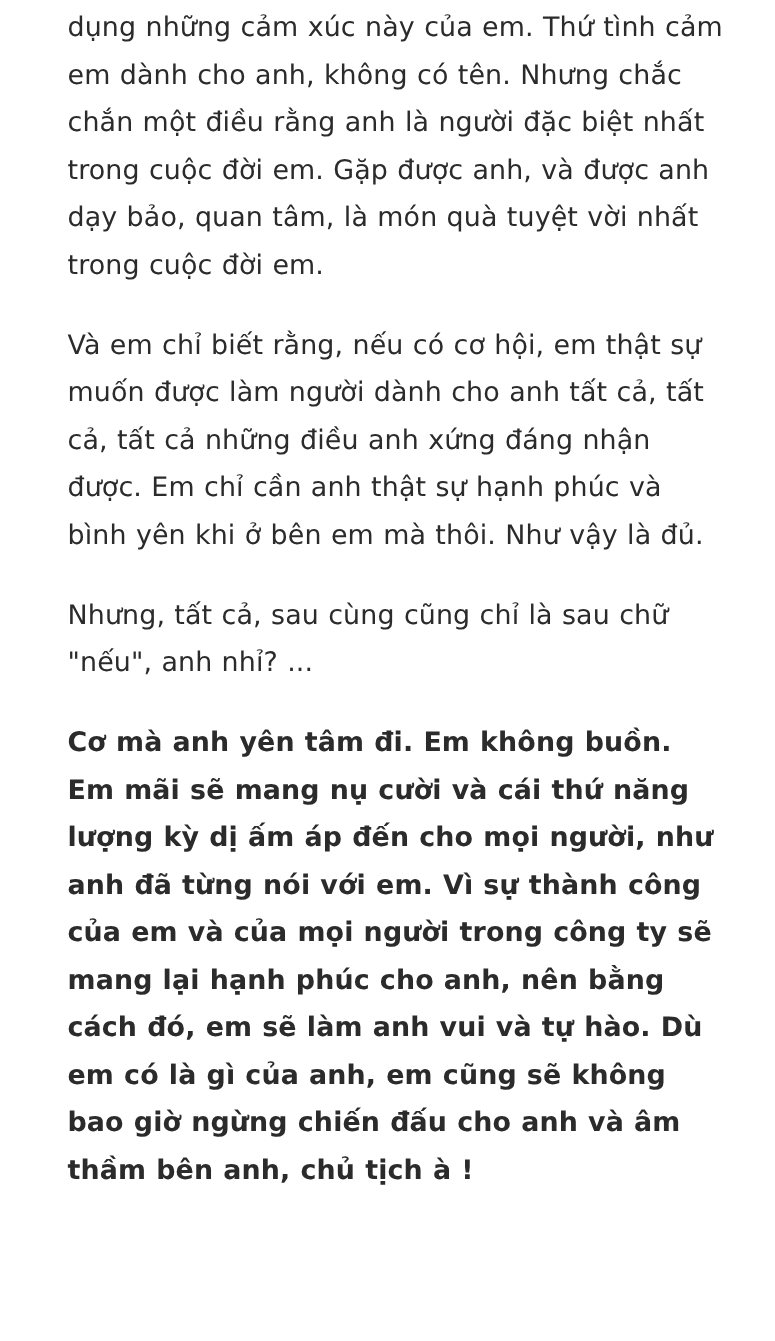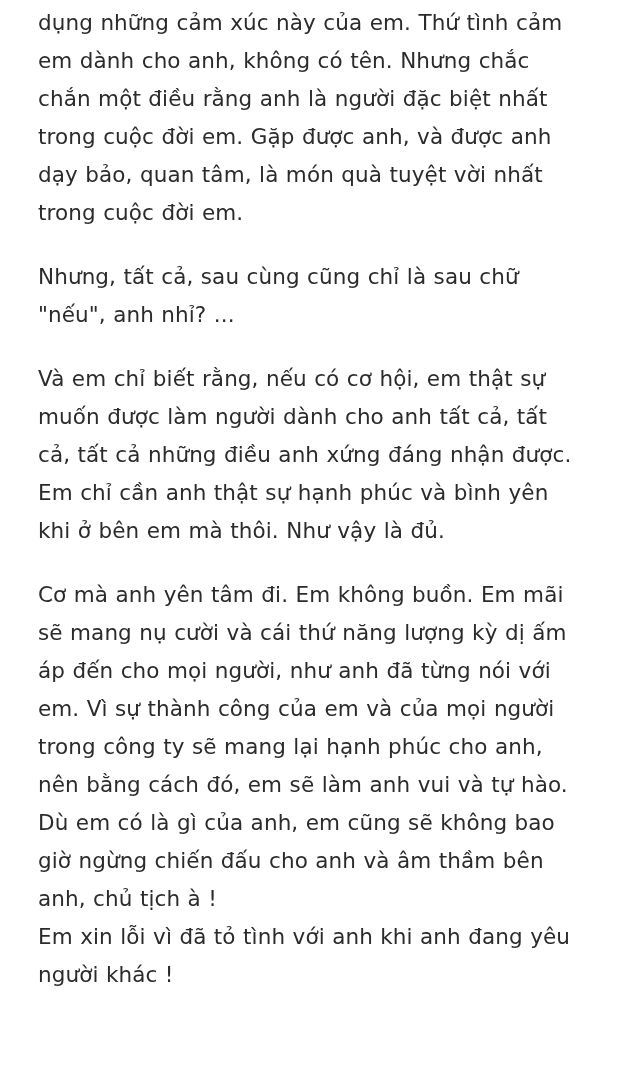--- a/index.html
+++ b/index.html
@@ -18,40 +18,40 @@
     height: 1073px;
     background: #ffffff;
     box-sizing: border-box;
     padding: 0 38px;
     position: relative;
   }
   .letter-body {
     padding-top: 4px;
   }
   .para {
-    margin: 0 0 26px 0;
+    margin: 0 0 26px 16px;
     font-size: 21.5px;
     line-height: 38px;
     color: #2b2b2b;
     letter-spacing: 0.1px;
     font-weight: 500;
     text-align: left;
     word-spacing: 0.5px;
   }
   .para.tight {
     margin-bottom: 0;
+    font-weight: bold;
   }
   .para:last-child {
     margin-bottom: 0;
   }
 </style>
 </head>
 <body>
 
 <div class="page">
   <div class="letter-body">
     <p class="para">dụng những cảm xúc này của em. Thứ tình cảm em dành cho anh, không có tên. Nhưng chắc chắn một điều rằng anh là người đặc biệt nhất trong cuộc đời em. Gặp được anh, và được anh dạy bảo, quan tâm, là món quà tuyệt vời nhất trong cuộc đời em.</p>
+    <p class="para">Và em chỉ biết rằng, nếu có cơ hội, em thật sự muốn được làm người dành cho anh tất cả, tất cả, tất cả những điều anh xứng đáng nhận được. Em chỉ cần anh thật sự hạnh phúc và bình yên khi ở bên em mà thôi. Như vậy là đủ.</p>
     <p class="para">Nhưng, tất cả, sau cùng cũng chỉ là sau chữ "nếu", anh nhỉ? ...</p>
-    <p class="para">Và em chỉ biết rằng, nếu có cơ hội, em thật sự muốn được làm người dành cho anh tất cả, tất cả, tất cả những điều anh xứng đáng nhận được. Em chỉ cần anh thật sự hạnh phúc và bình yên khi ở bên em mà thôi. Như vậy là đủ.</p>
     <p class="para tight">Cơ mà anh yên tâm đi. Em không buồn. Em mãi sẽ mang nụ cười và cái thứ năng lượng kỳ dị ấm áp đến cho mọi người, như anh đã từng nói với em. Vì sự thành công của em và của mọi người trong công ty sẽ mang lại hạnh phúc cho anh, nên bằng cách đó, em sẽ làm anh vui và tự hào. Dù em có là gì của anh, em cũng sẽ không bao giờ ngừng chiến đấu cho anh và âm thầm bên anh, chủ tịch à !</p>
-    <p class="para tight">Em xin lỗi vì đã tỏ tình với anh khi anh đang yêu người khác !</p>
   </div>
 </div>
 
 </body></html>

